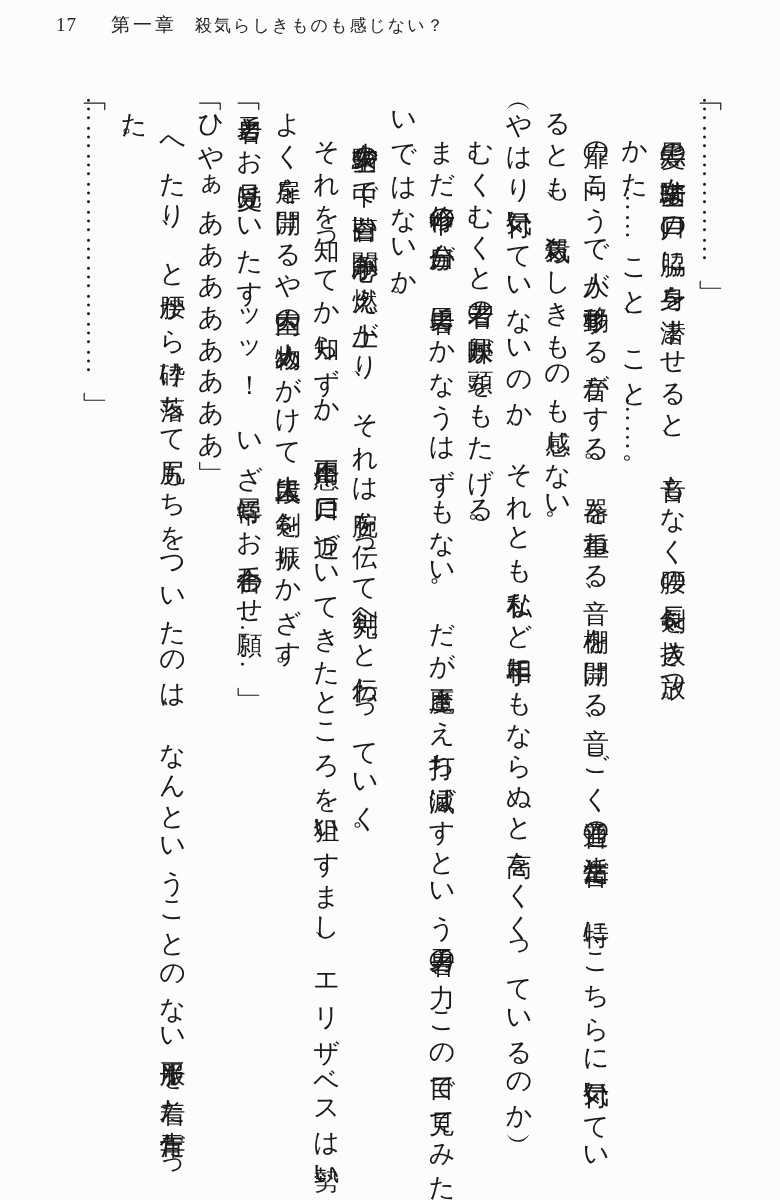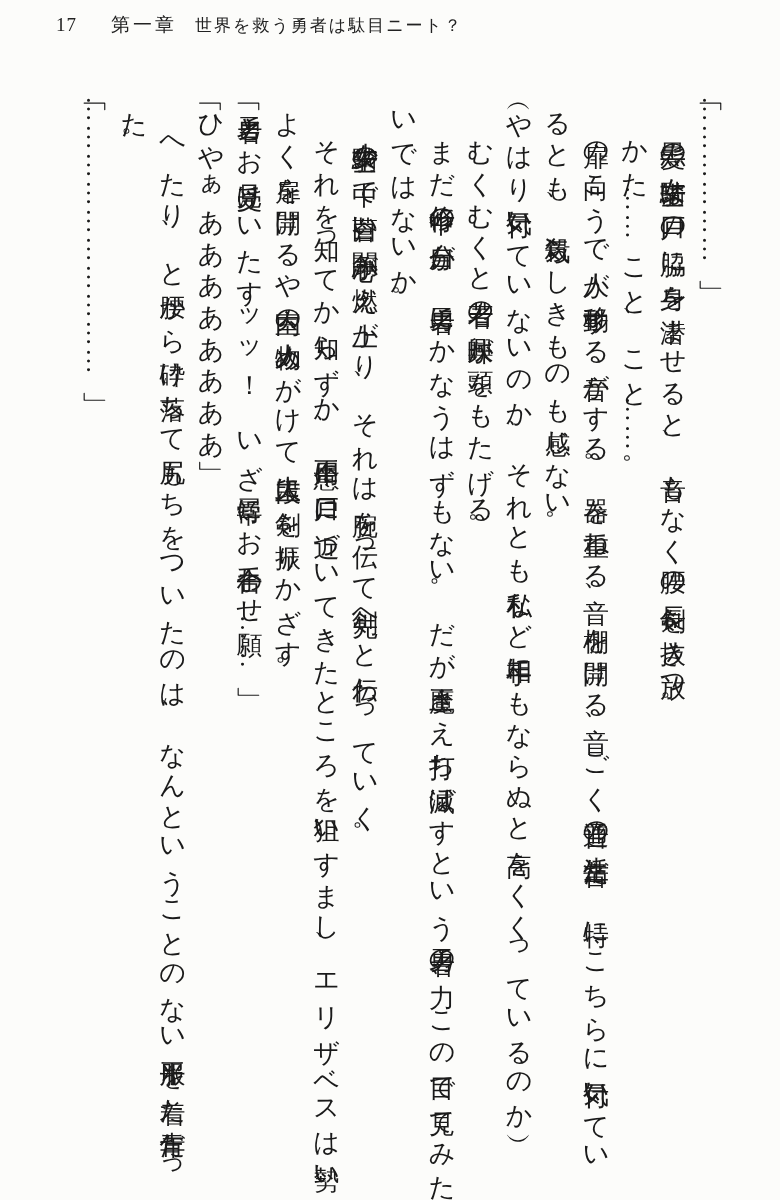--- a/index.html
+++ b/index.html
@@ -62,21 +62,21 @@
   }
 </style>
 </head>
 <body>
 
 <div class="page">
 
   <div class="running-head">
     <span class="page-number">17</span>
     <span class="chapter-label">第一章</span>
-    <span class="chapter-title">世界を救う勇者は駄目ニート？</span>
+    <span class="chapter-title">殺気らしきものも感じない？</span>
   </div>
 
   <div class="text-block">
     <p>「………………」</p>
     <p class="indent">黒髪の女騎士は戸口の脇に身を潜ませると、音もなく腰の長剣を抜き放つ。</p>
     <p class="indent">かた……こと、こと……。</p>
     <p class="indent">扉の向こうで人が移動する音がする。器を重ねる音、棚を開ける音、ごく普通の生活音だ。特にこちらに気付いているとも、殺気らしきものも感じない。</p>
     <p>（やはり気付いていないのか、それとも私など相手にもならぬと高をくくっているのか）</p>
     <p class="indent">むくむくと若者の興味が頭をもたげる。</p>
     <p class="indent">まだ修行中の自分が、勇者にかなうはずもない。だが魔王さえ打ち滅ぼすという勇者の力、この目で見てみたいではないか。</p>

